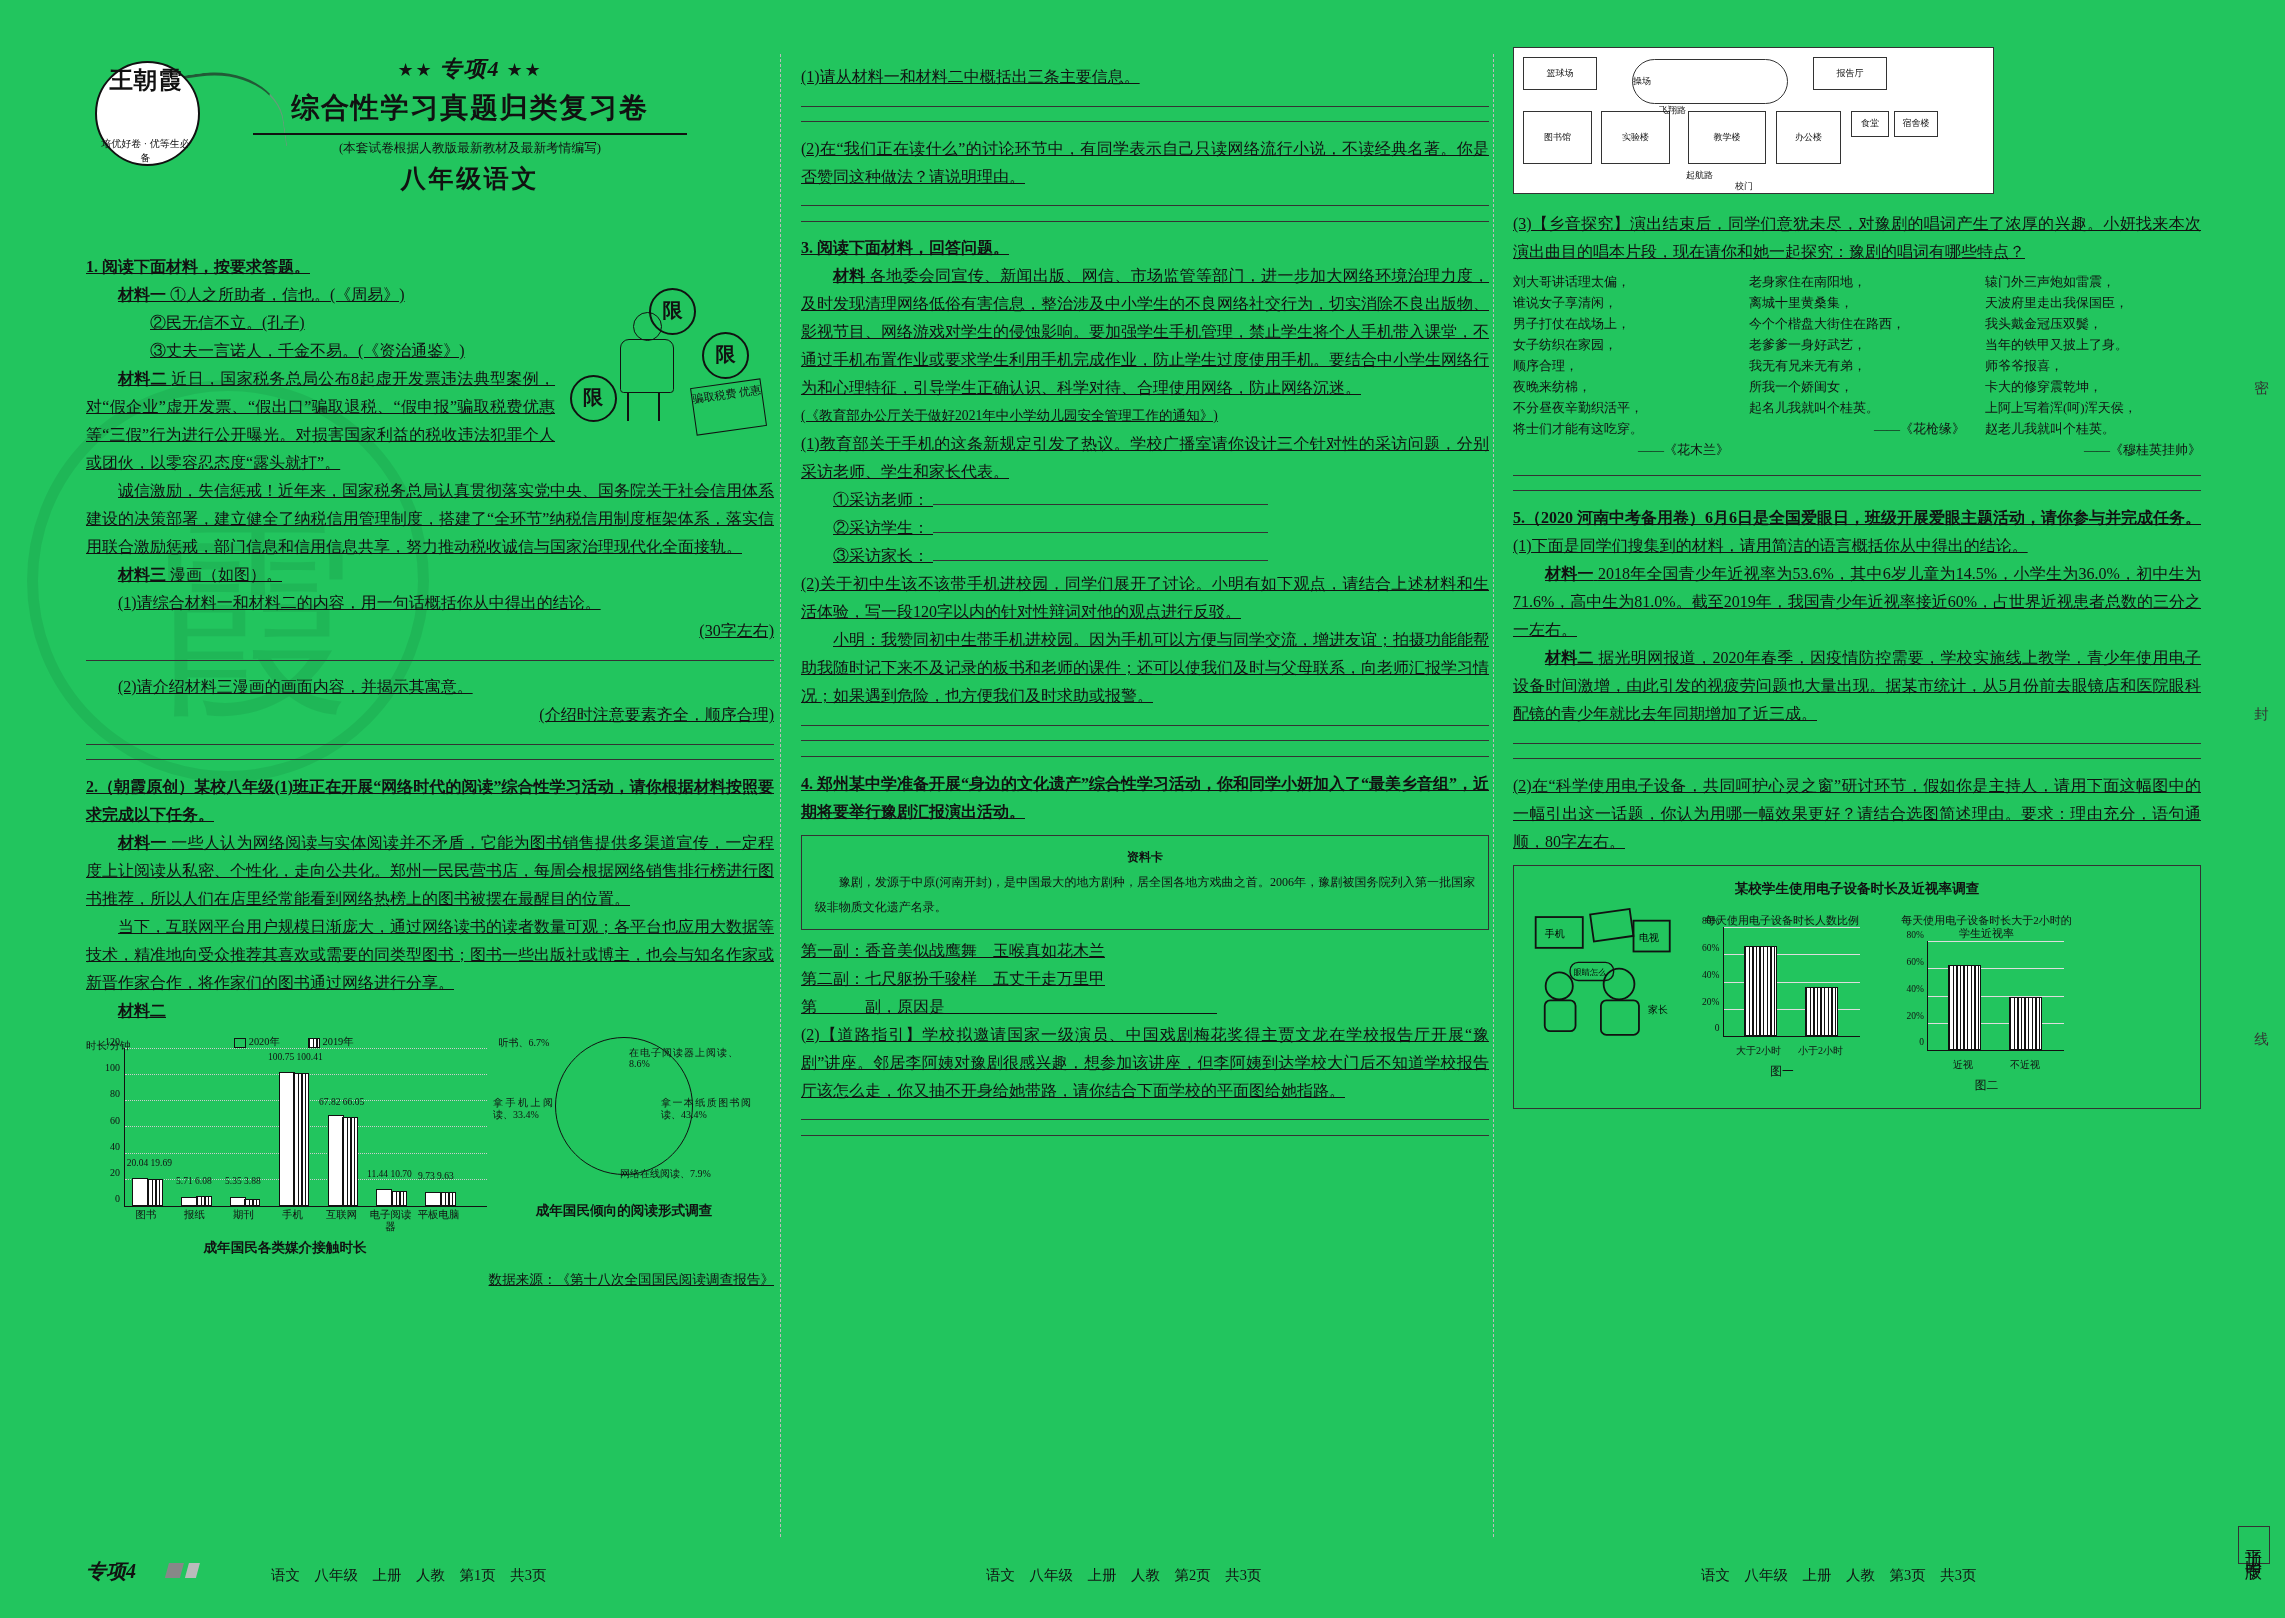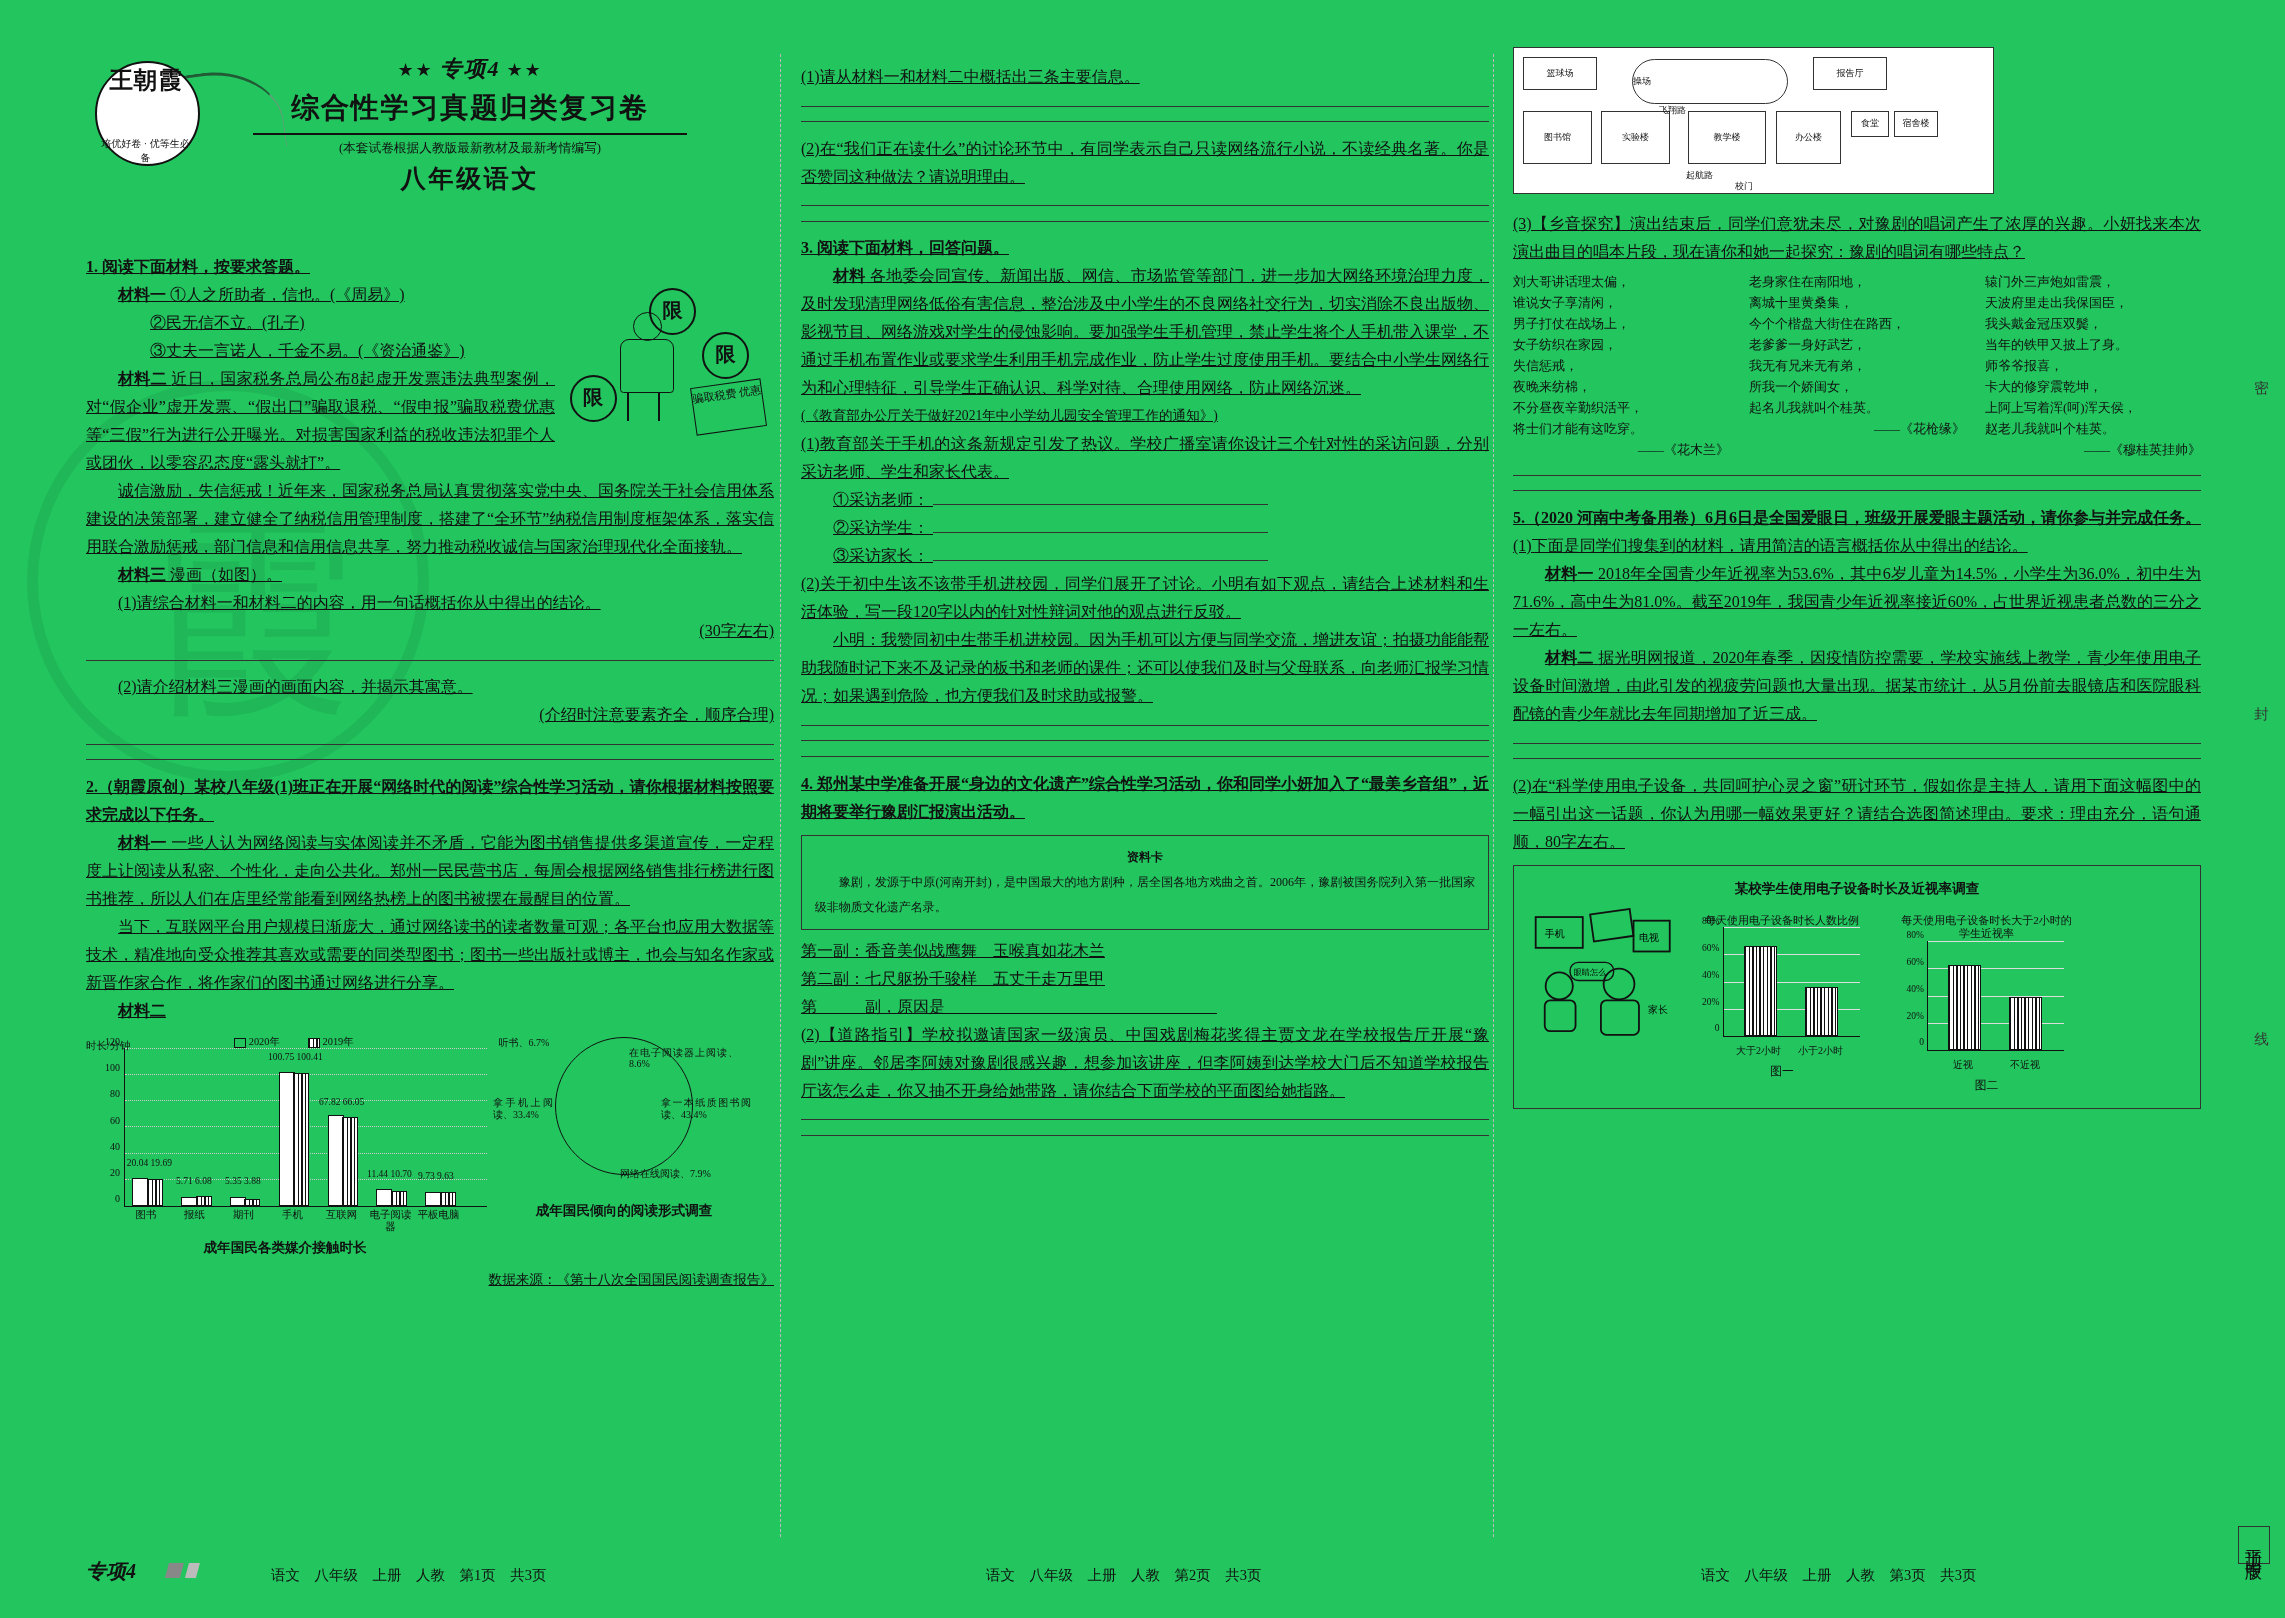--- a/index.html
+++ b/index.html
@@ -333,21 +333,21 @@
   <div class="col col3" style="top:210px">
     <div class="body">
       <p class="ind1">(3)【乡音探究】演出结束后，同学们意犹未尽，对豫剧的唱词产生了浓厚的兴趣。小妍找来本次演出曲目的唱本片段，现在请你和她一起探究：豫剧的唱词有哪些特点？</p>
 
       <div class="poemgrid">
         <div class="poemcol">
           <div>刘大哥讲话理太偏，</div>
           <div>谁说女子享清闲，</div>
           <div>男子打仗在战场上，</div>
           <div>女子纺织在家园，</div>
-          <div>失信惩戒，</div>
+          <div>顺序合理，</div>
           <div>夜晚来纺棉，</div>
           <div>不分昼夜辛勤织活平，</div>
           <div>将士们才能有这吃穿。</div>
           <div class="src">——《花木兰》</div>
         </div>
         <div class="poemcol">
           <div>老身家住在南阳地，</div>
           <div>离城十里黄桑集，</div>
           <div>今个个楷盘大街住在路西，</div>
           <div>老爹爹一身好武艺，</div>

